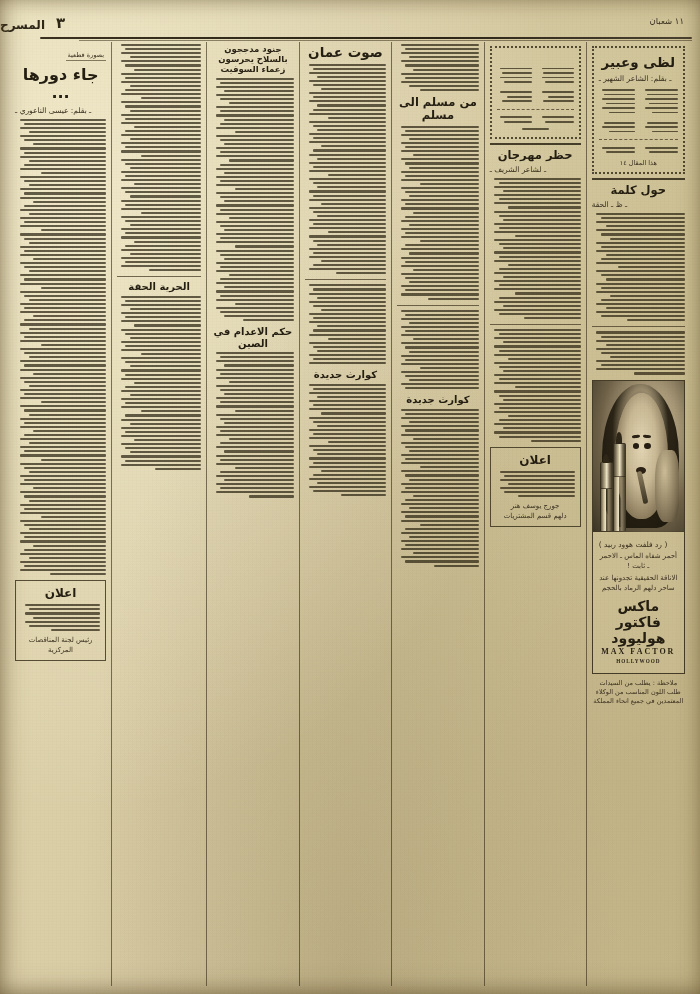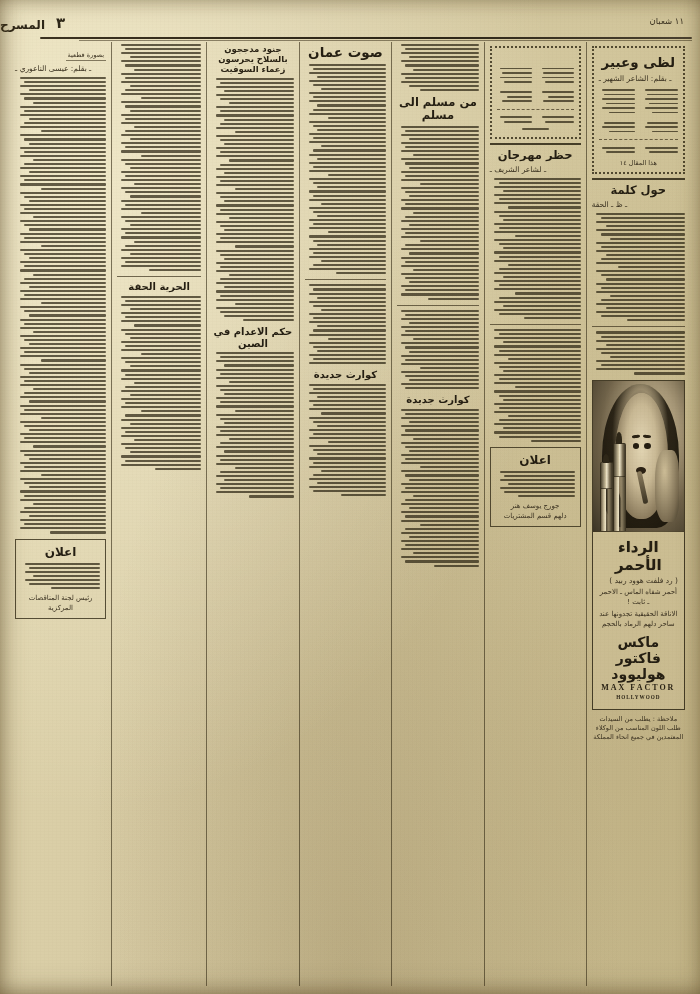--- a/index.html
+++ b/index.html
@@ -194,21 +194,21 @@
   }
   .stick .tip{
     position:absolute;left:22%;right:22%;top:-14%;height:18%;
     background:#2e2718;border-radius:50% 50% 0 0;
   }
   .ad-body{padding:6px 6px 8px;position:relative;}
   .ad-title{
     text-align:center;font-size:15px;font-weight:700;color:#241e12;letter-spacing:1px;
     text-shadow:0 0 1px rgba(60,48,20,.4);
   }
-  .ad-sub{text-align:right;font-size:7.5px;color:#3a3120;margin-top:2px;}
+  .ad-sub{text-align:left;font-size:7.5px;color:#3a3120;margin-top:2px;}
   .ad-line{text-align:center;font-size:7px;color:#3a3120;margin-top:2px;line-height:1.45;}
   .ad-brand{
     text-align:center;font-size:14px;font-weight:700;color:#241e12;margin-top:5px;letter-spacing:.5px;
   }
   .ad-brand-en{
     text-align:center;font-size:8px;font-weight:700;letter-spacing:2px;color:#2b2416;
     font-family:"Liberation Serif","DejaVu Serif",serif;margin-top:1px;
   }
   .ad-brand-en small{font-size:5.2px;letter-spacing:1px;}
 
@@ -345,21 +345,20 @@
                 <div class="tip"></div>
                 <div class="cap"></div>
               </div>
             <div class="stick b">
                 <div class="tip"></div>
                 <div class="cap"></div>
               </div>
           </div>
         </div>
         <div class="ad-body">
-          <div class="ad-title">الرداء الأحمر</div>
           <div class="ad-sub">( رد فلفت هوود ربيد )</div>
           <div class="ad-line">أحمر شفاه الماس ـ الاحمر ـ ثابت !</div>
           <div class="ad-line">الاناقة الحقيقية تجدونها عند ساحر دلهم الرماد بالحجم</div>
           <div class="ad-brand">ماكس فاكتور هوليوود</div>
           <div class="ad-brand-en">
             <span>MAX FACTOR</span>
             <small>HOLLYWOOD</small>
           </div>
         </div>
       </div>
@@ -953,20 +952,21 @@
         <div class="ln s90"></div>
           <div class="ln s95"></div>
           <div class="ln s55"></div>
       </div>
     </div>
 
     <div class="col c7">
       <div style="text-align:right">
         <span class="kicker">بصورة قطعية</span>
       </div>
+      <div class="hl hl-xl">جاء دورها ...</div>
       <div class="byline">ـ بقلم: عيسى الناعوري ـ</div>
       <div class="body tight">
         <div class="ln s95"></div>
           <div class="ln s90"></div>
           <div class="ln s95"></div>
           <div class="ln s85"></div>
         <div class="ln s95"></div>
           <div class="ln s90"></div>
           <div class="ln s80"></div>
           <div class="ln s95"></div>

